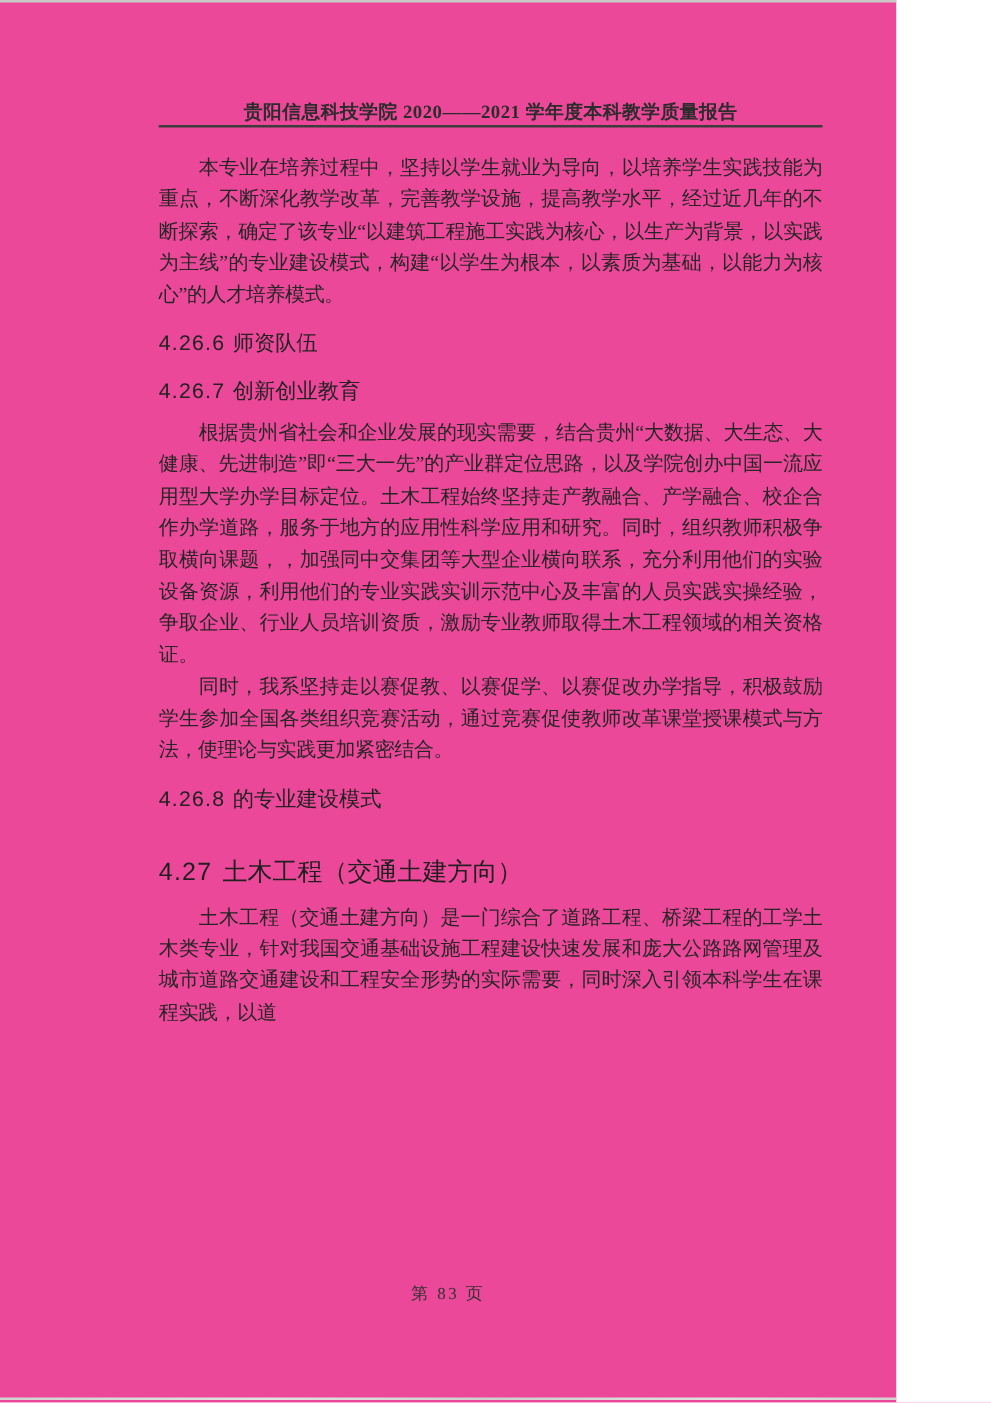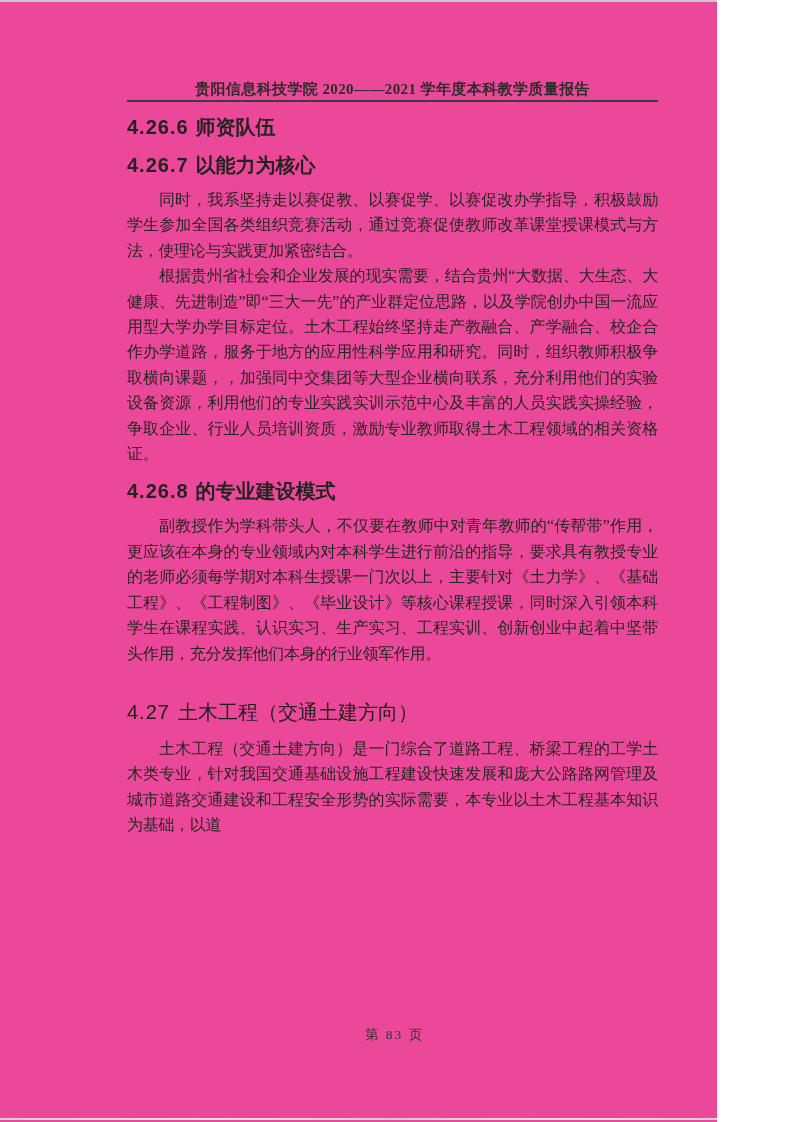--- a/index.html
+++ b/index.html
@@ -61,22 +61,22 @@
     text-align: justify;
     text-indent: 2em;
     color: #262626;
   }
   p.first-para {
     margin-top: 20px;
   }
   h3.sub-heading {
     margin: 13px 0 0 0;
     font-family: "Liberation Sans", "DejaVu Sans", sans-serif;
-    font-weight: 700;
-    font-size: 20px;
+    font-weight: 400;
+    font-size: 17px;
     line-height: 25px;
     color: #222222;
   }
   h3.sub-heading .sec-num { margin-right: 0.35em; letter-spacing: 1px; }
   h3.sub-heading + p.body { margin-top: 9px; }
   h2.major-heading {
     margin: 32px 0 0 0;
     font-family: "Liberation Sans", "DejaVu Sans", sans-serif;
     font-weight: 400;
     font-size: 20px;
@@ -87,21 +87,20 @@
   h2.major-heading + p.body { margin-top: 10px; }
   .page-footer {
     position: absolute;
     top: 1026px;
     left: 0;
     width: 100%;
     text-align: center;
     font-size: 13.5px;
     letter-spacing: 2px;
     color: #333333;
-    padding-left: 36px;
   }
   .bleed-mark {
     position: absolute;
     border-radius: 1px;
     background: #c94a57;
     opacity: 0.85;
   }
   .bm1 { left: 787px; top: 118px; width: 4px; height: 8px; }
   .bm2 { left: 786px; top: 132px; width: 5px; height: 6px; }
   .bm3 { left: 788px; top: 141px; width: 4px; height: 5px; opacity: 0.6; }
@@ -121,40 +120,40 @@
 <div class="page">
 
   <div class="scan-edge-top"></div>
 
   <div class="running-header">贵阳信息科技学院 2020——2021 学年度本科教学质量报告</div>
 
   <div class="header-rule"></div>
 
   <div class="content">
 
+    <p class="body first-para">本专业在培养过程中，坚持以学生就业为导向，以培养学生实践技能为重点，不断深化教学改革，完善教学设施，提高教学水平，经过近几年的不断探索，确定了该专业“以建筑工程施工实践为核心，以生产为背景，以实践为主线”的专业建设模式，构建“以学生为根本，以素质为基础，以能力为核心”的人才培养模式。</p>
 
     <h3 class="sub-heading">
       <span class="sec-num">4.26.6</span><span>师资队伍</span>
     </h3>
 
     <h3 class="sub-heading">
-      <span class="sec-num">4.26.7</span><span>以能力为核心</span>
+      <span class="sec-num">4.26.7</span><span>创新创业教育</span>
     </h3>
+    <p class="body">根据贵州省社会和企业发展的现实需要，结合贵州“大数据、大生态、大健康、先进制造”即“三大一先”的产业群定位思路，以及学院创办中国一流应用型大学办学目标定位。土木工程始终坚持走产教融合、产学融合、校企合作办学道路，服务于地方的应用性科学应用和研究。同时，组织教师积极争取横向课题，，加强同中交集团等大型企业横向联系，充分利用他们的实验设备资源，利用他们的专业实践实训示范中心及丰富的人员实践实操经验，争取企业、行业人员培训资质，激励专业教师取得土木工程领域的相关资格证。</p>
     <p class="body">同时，我系坚持走以赛促教、以赛促学、以赛促改办学指导，积极鼓励学生参加全国各类组织竞赛活动，通过竞赛促使教师改革课堂授课模式与方法，使理论与实践更加紧密结合。</p>
-    <p class="body">根据贵州省社会和企业发展的现实需要，结合贵州“大数据、大生态、大健康、先进制造”即“三大一先”的产业群定位思路，以及学院创办中国一流应用型大学办学目标定位。土木工程始终坚持走产教融合、产学融合、校企合作办学道路，服务于地方的应用性科学应用和研究。同时，组织教师积极争取横向课题，，加强同中交集团等大型企业横向联系，充分利用他们的实验设备资源，利用他们的专业实践实训示范中心及丰富的人员实践实操经验，争取企业、行业人员培训资质，激励专业教师取得土木工程领域的相关资格证。</p>
 
     <h3 class="sub-heading">
       <span class="sec-num">4.26.8</span><span>的专业建设模式</span>
     </h3>
-    <p class="body">副教授作为学科带头人，不仅要在教师中对青年教师的“传帮带”作用，更应该在本身的专业领域内对本科学生进行前沿的指导，要求具有教授专业的老师必须每学期对本科生授课一门次以上，主要针对《土力学》、《基础工程》、《工程制图》、《毕业设计》等核心课程授课，同时深入引领本科学生在课程实践、认识实习、生产实习、工程实训、创新创业中起着中坚带头作用，充分发挥他们本身的行业领军作用。</p>
 
     <h2 class="major-heading">
       <span class="sec-num">4.27</span><span>土木工程（交通土建方向）</span>
     </h2>
-    <p class="body">土木工程（交通土建方向）是一门综合了道路工程、桥梁工程的工学土木类专业，针对我国交通基础设施工程建设快速发展和庞大公路路网管理及城市道路交通建设和工程安全形势的实际需要，本专业以土木工程基本知识为基础，以道</p>
+    <p class="body">土木工程（交通土建方向）是一门综合了道路工程、桥梁工程的工学土木类专业，针对我国交通基础设施工程建设快速发展和庞大公路路网管理及城市道路交通建设和工程安全形势的实际需要，同时深入引领本科学生在课程实践，以道</p>
 
   </div>
 
   <div class="page-footer">第 83 页</div>
 
   <div class="bleed-mark bm1"></div>
   <div class="bleed-mark bm2"></div>
   <div class="bleed-mark bm3"></div>
   <div class="bleed-mark bm4"></div>
   <div class="bleed-mark bm5"></div>

